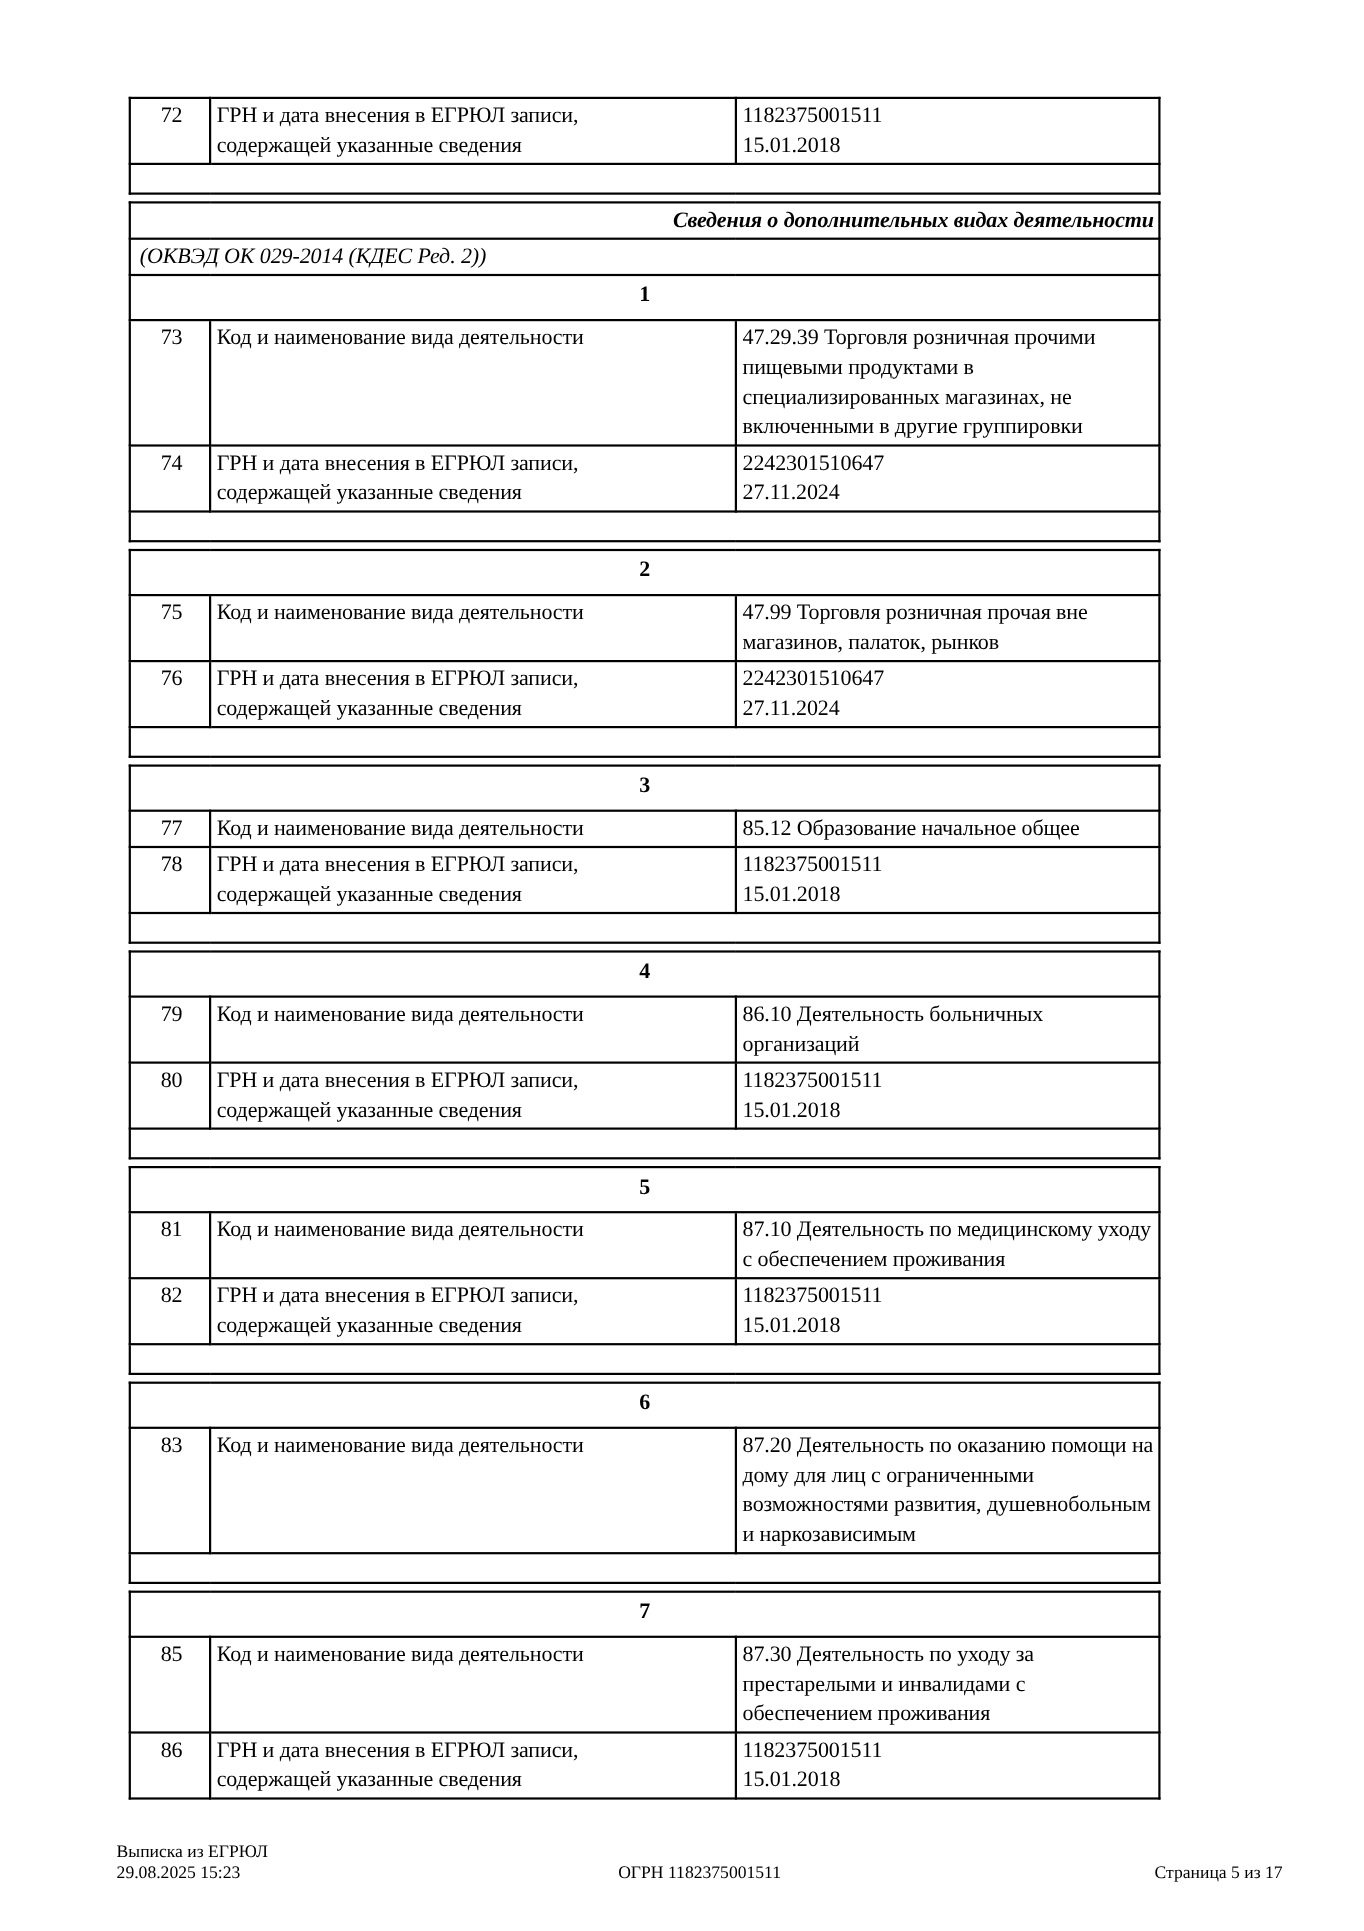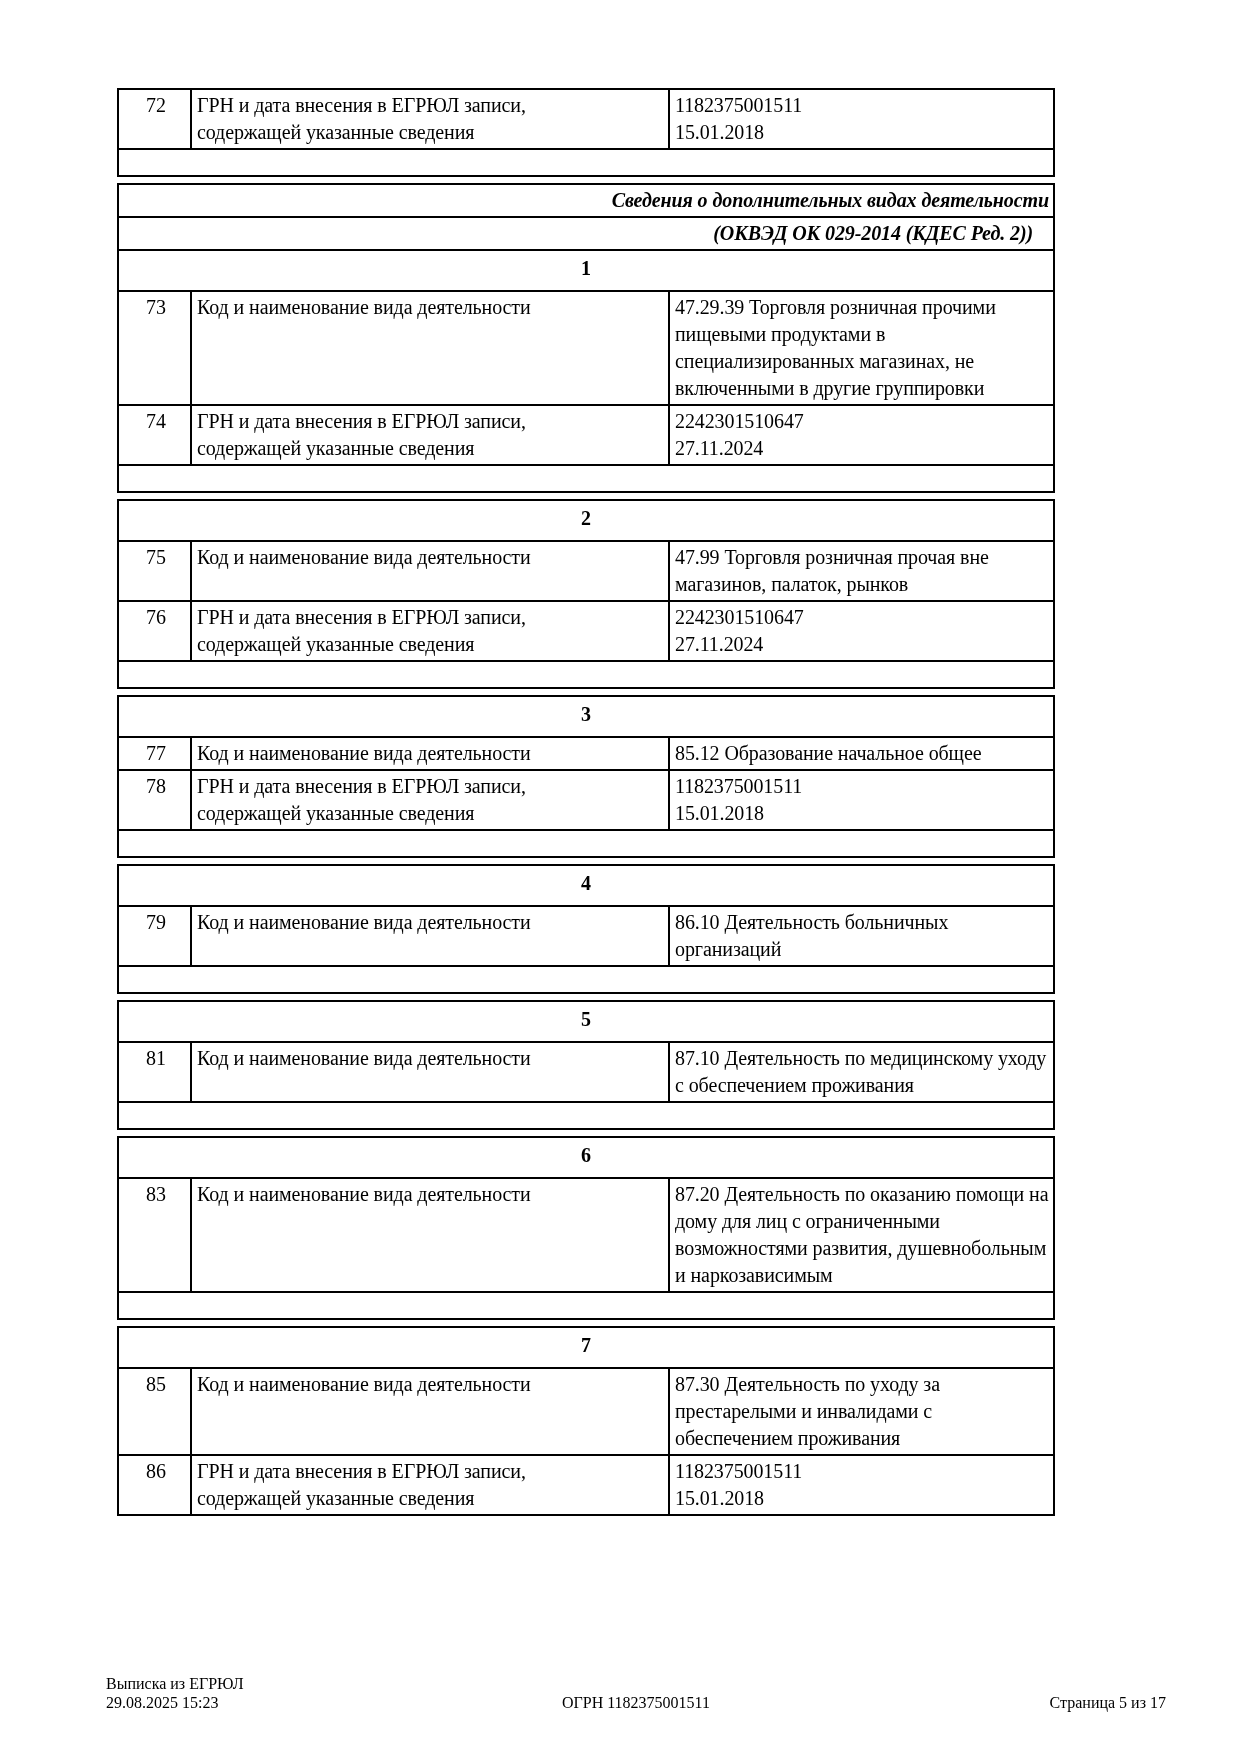--- a/index.html
+++ b/index.html
@@ -47,24 +47,23 @@
   }
   tr.hdr-title td {
     font-weight: bold;
     font-style: italic;
     text-align: right;
     white-space: normal;
     padding: 2px 4px;
   }
   tr.hdr-sub td {
     font-style: italic;
-    text-align: right;
+    text-align: left;
     white-space: normal;
-    padding: 2px 20px;
-    font-weight: bold;
+    padding: 2px 8px;
   }
   tr.sec-num td {
     font-weight: bold;
     text-align: center;
     white-space: normal;
     height: 31px;
     padding: 4px 0;
   }
   tr.spacer td {
     height: 25px;
@@ -213,20 +212,27 @@
     <tbody>
         <tr class="sec-num">
       <td colspan="3">4</td>
     </tr>
     <tr>
       <td class="num-cell">79</td>
       <td>Код и наименование вида деятельности</td>
       <td>86.10 Деятельность больничных
 организаций</td>
     </tr>
+    <tr>
+      <td class="num-cell">80</td>
+      <td>ГРН и дата внесения в ЕГРЮЛ записи,
+содержащей указанные сведения</td>
+      <td>1182375001511
+15.01.2018</td>
+    </tr>
     <tr class="spacer">
           <td colspan="3"></td>
         </tr>
   </tbody>
     </table>
 
   <table class="tbl">
     <colgroup>
         <col class="c-num">
         <col class="c-label">
@@ -234,20 +240,27 @@
       </colgroup>
     <tbody>
         <tr class="sec-num">
       <td colspan="3">5</td>
     </tr>
     <tr>
       <td class="num-cell">81</td>
       <td>Код и наименование вида деятельности</td>
       <td>87.10 Деятельность по медицинскому уходу
 с обеспечением проживания</td>
+    </tr>
+    <tr>
+      <td class="num-cell">82</td>
+      <td>ГРН и дата внесения в ЕГРЮЛ записи,
+содержащей указанные сведения</td>
+      <td>1182375001511
+15.01.2018</td>
     </tr>
     <tr class="spacer">
           <td colspan="3"></td>
         </tr>
   </tbody>
     </table>
 
   <table class="tbl">
     <colgroup>
         <col class="c-num">

